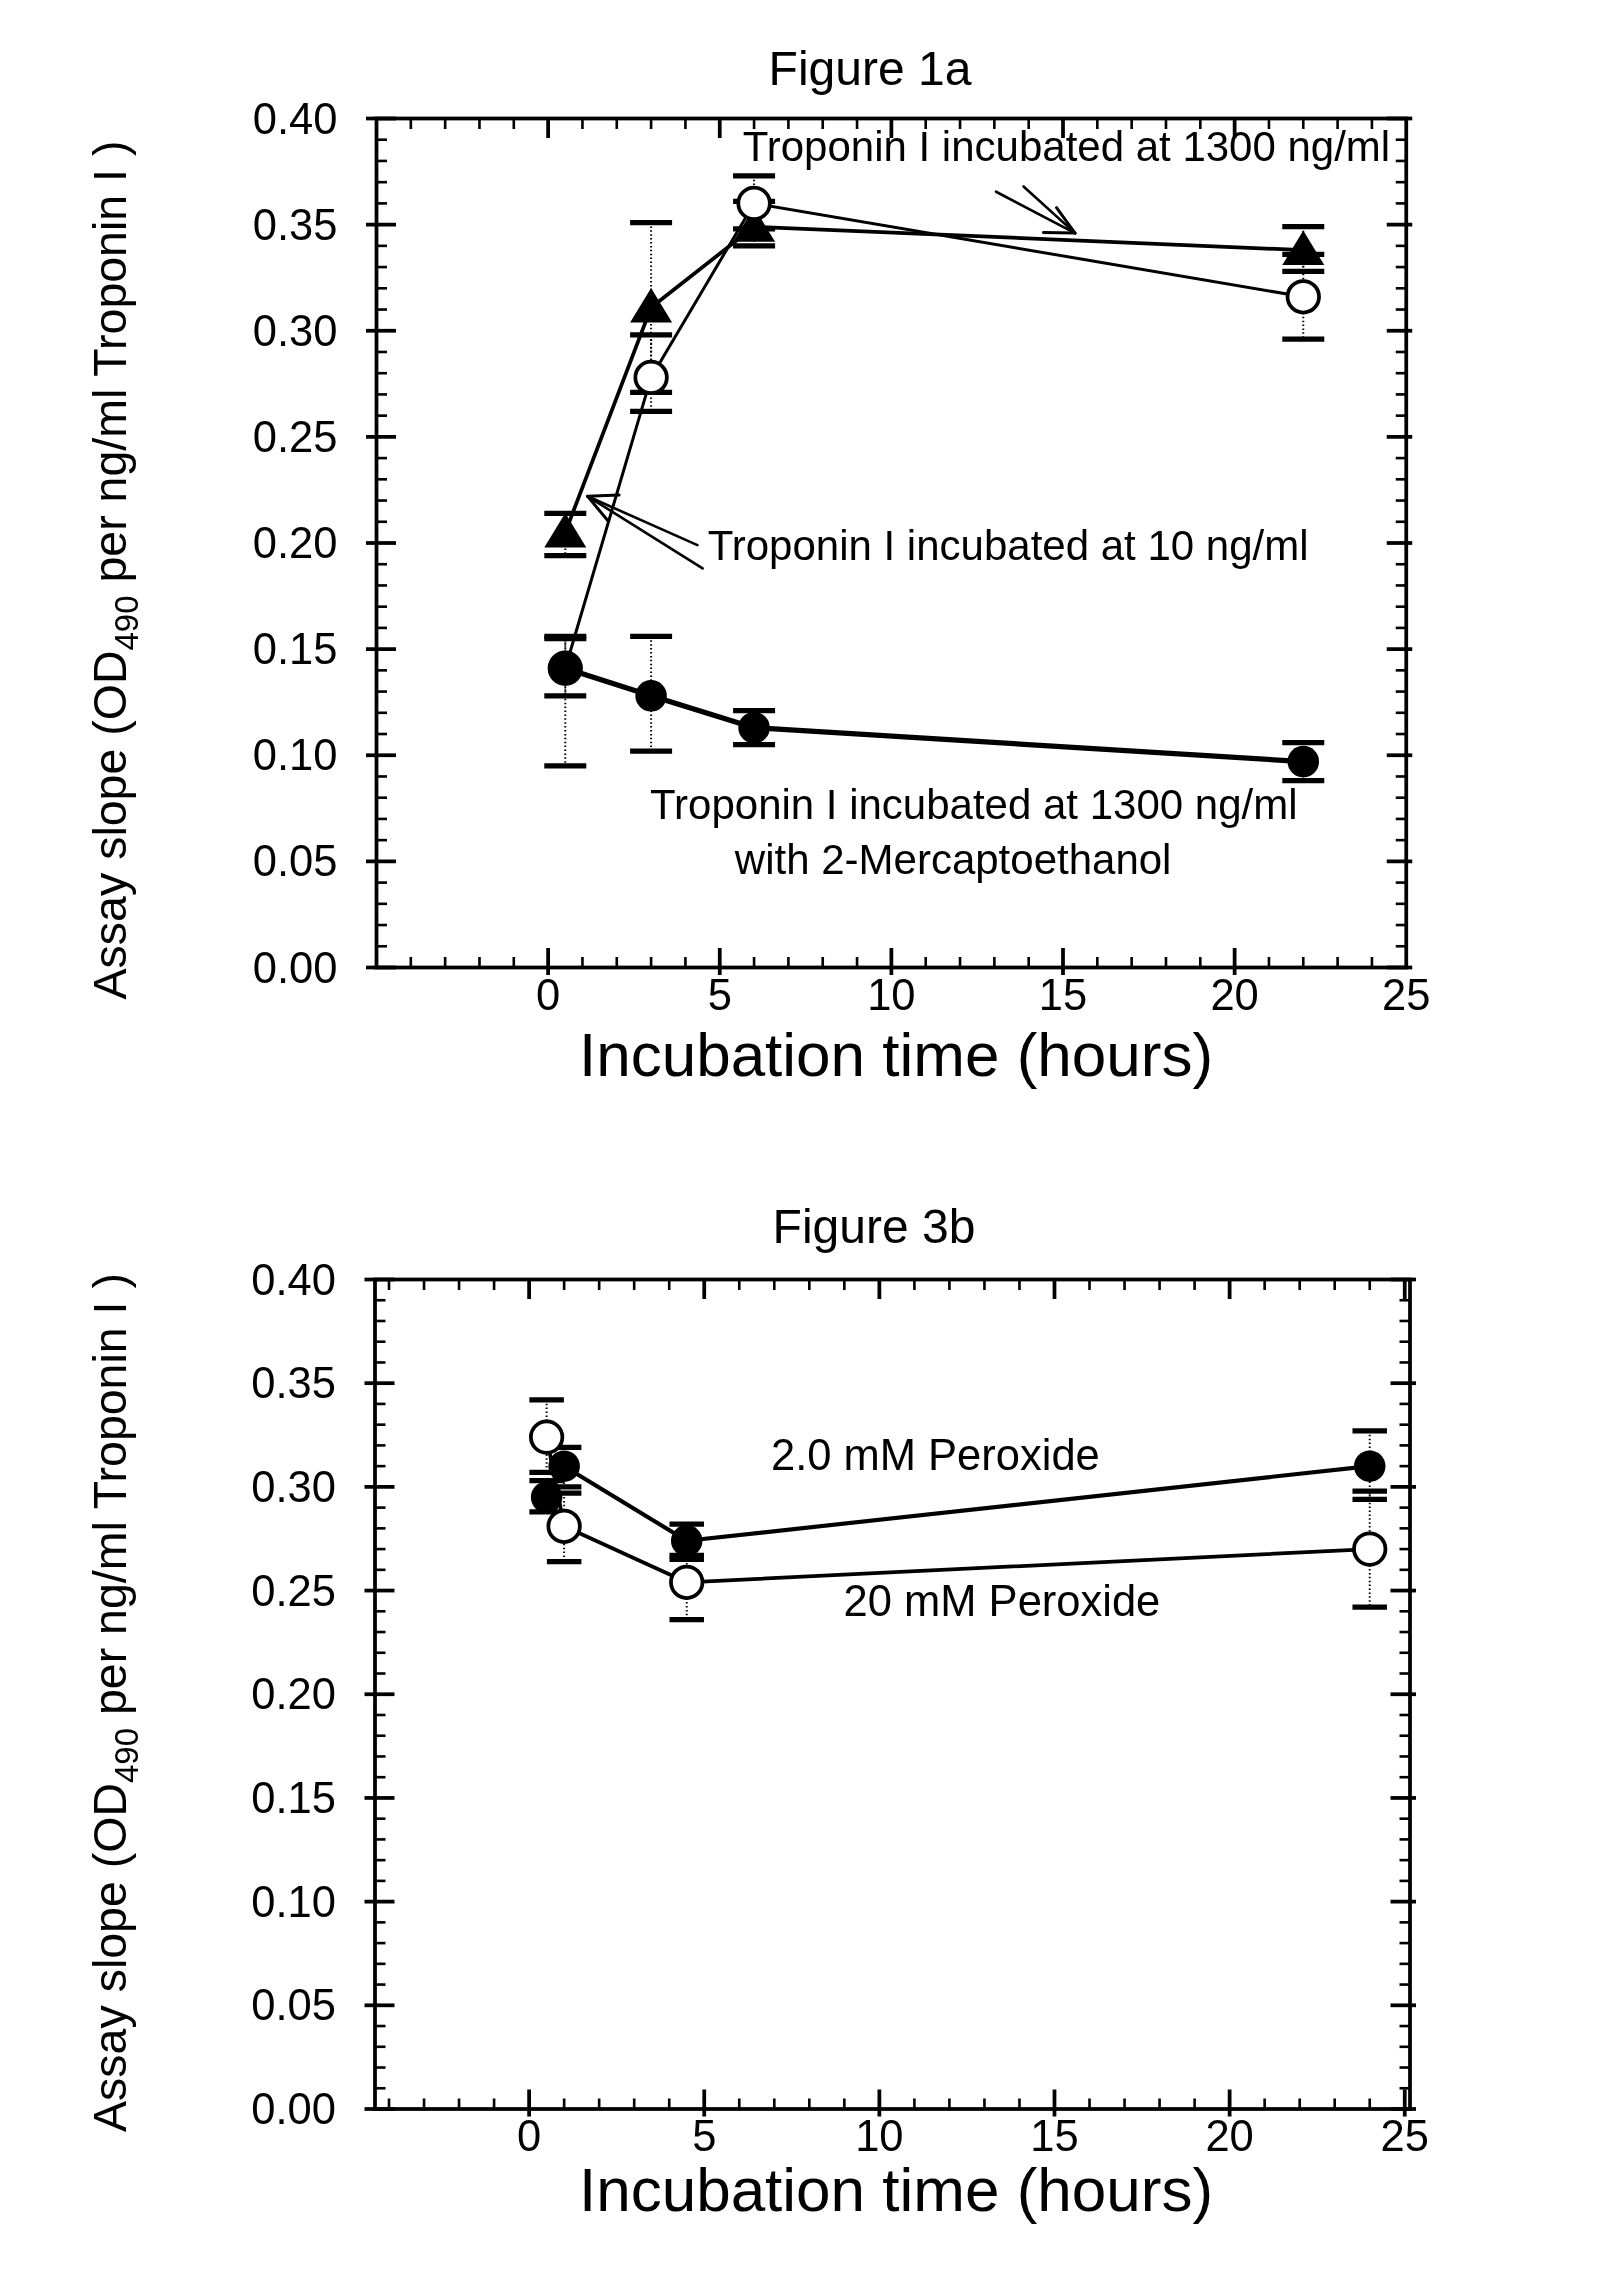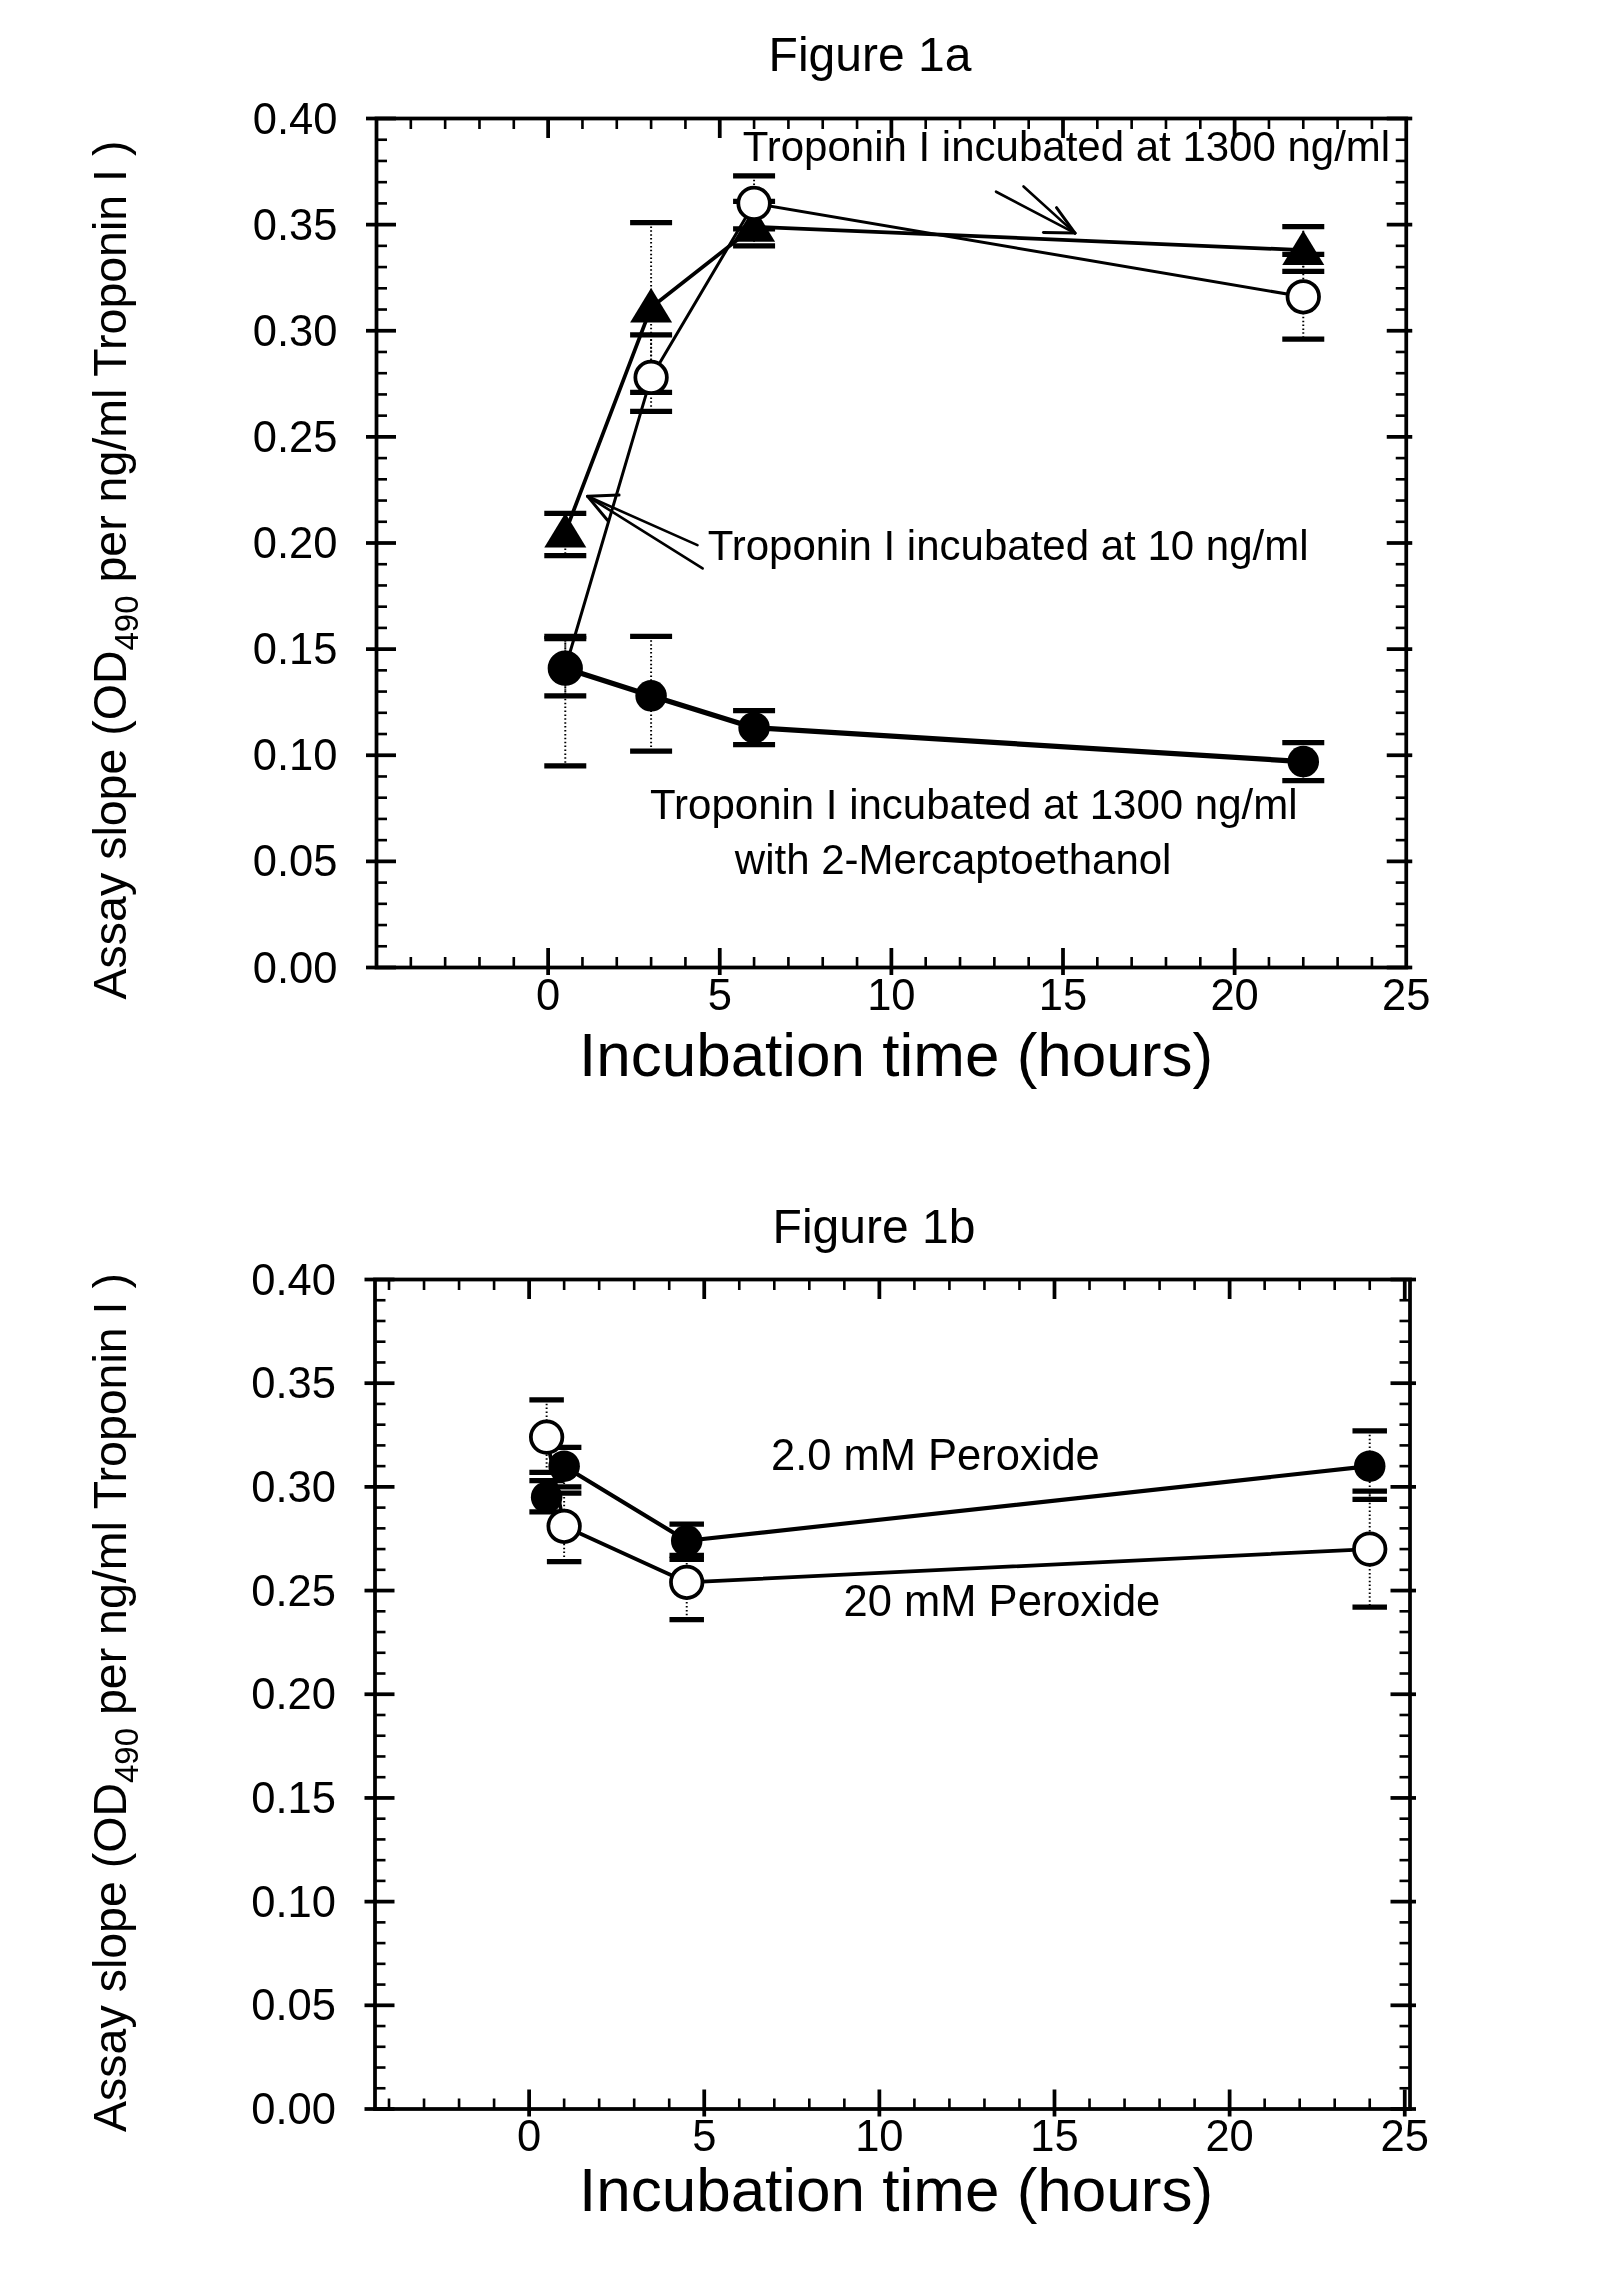--- a/index.html
+++ b/index.html
@@ -453,21 +453,21 @@
         <circle cx="728.8324873096446" cy="1916.14" r="21" fill="#ffffff" stroke="#000000" stroke-width="5"></circle>
         <circle cx="752.1827411167512" cy="2035.0349999999999" r="21" fill="#ffffff" stroke="#000000" stroke-width="5"></circle>
         <circle cx="915.6345177664975" cy="2109.69" r="21" fill="#ffffff" stroke="#000000" stroke-width="5"></circle>
         <circle cx="1826.294416243655" cy="2065.45" r="21" fill="#ffffff" stroke="#000000" stroke-width="5"></circle>
         <text x="1247.2081218274113" y="1960.38" text-anchor="middle" font-size="58">2.0 mM Peroxide</text>
         <text x="1335.9390862944163" y="2155.3125" text-anchor="middle" font-size="58">20 mM Peroxide</text>
         <text transform="translate(168,2270) rotate(-90)" text-anchor="middle" font-size="62"><tspan>Assay slope (OD</tspan><tspan dy="16" font-size="44">490</tspan><tspan dy="-16" font-size="62"> per ng/ml Troponin I )</tspan></text>
       </g>
     </svg>
 
-  <div class="overlay-label chart-title" style="left:870px;top:27px;">Figure 1a</div>
+  <div class="overlay-label chart-title" style="left:870px;top:41px;">Figure 1a</div>
 
   <div class="overlay-label x-axis-label" style="left:896px;top:1019px;">Incubation time (hours)</div>
 
-  <div class="overlay-label chart-title" style="left:874px;top:1199px;">Figure 1b</div>
+  <div class="overlay-label chart-title" style="left:874px;top:1199px;">Figure 3b</div>
 
   <div class="overlay-label x-axis-label" style="left:896px;top:2154px;">Incubation time (hours)</div>
 </div>
 
 
 </body></html>

